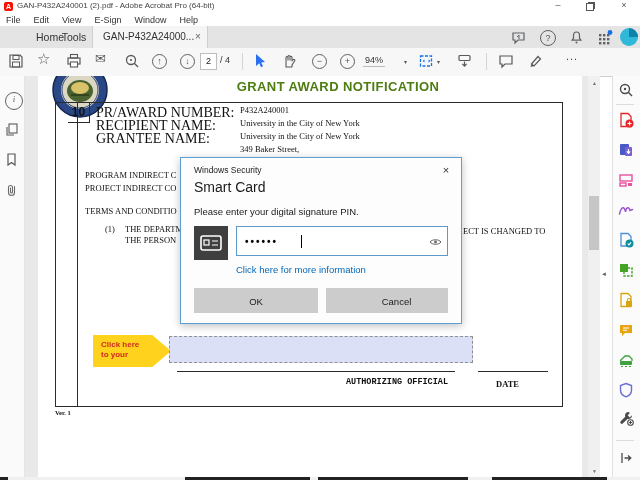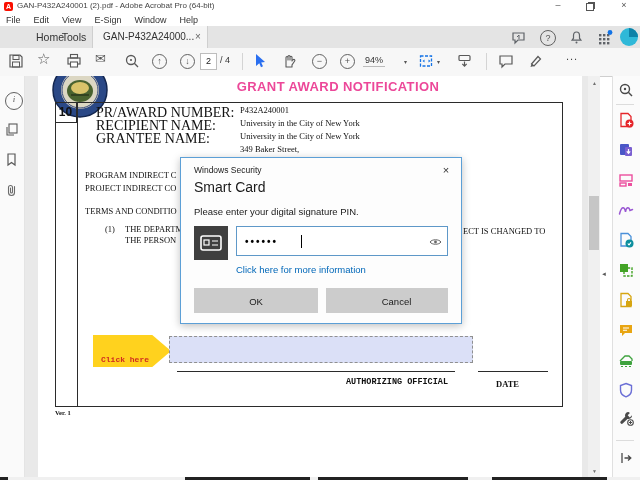--- a/index.html
+++ b/index.html
@@ -52,33 +52,33 @@
   .scr-arrow{left:590px;width:9px;font-size:5px;color:#707070;text-align:center;}
   #scr-thumb{left:589px;top:196px;width:10px;height:54px;background:#c6c6c6;}
   #panel-collapse{left:601px;top:271px;font-size:6px;color:#555;}
   
   #right-rail{left:612px;top:76px;width:28px;height:401px;background:#fbfbfb;border-left:1px solid #e0e0e0;}
   .rpi{left:618px;width:16px;height:16px;}
   .rp-sep{left:616px;width:18px;height:1px;background:#dcdcdc;}
   
   #seal{left:14px;top:-14px;width:56px;height:56px;}
   #gan-title{left:150px;top:3px;width:300px;text-align:center;font-family:"Liberation Sans",sans-serif;
-             font-weight:bold;font-size:13px;letter-spacing:.4px;color:#ec4899;}
+             font-weight:bold;font-size:13px;letter-spacing:.4px;color:#4d7c0f;}
   #form-box{left:17px;top:26px;width:508px;height:305px;border:1.5px solid #2b2b2b;box-sizing:border-box;}
-  #block-num{left:17px;top:26px;width:22px;height:21px;border-right:1.5px solid #2b2b2b;border-bottom:1.5px solid #2b2b2b;
+  #block-num{left:30px;top:26px;width:22px;height:21px;border-right:1.5px solid #2b2b2b;border-bottom:1.5px solid #2b2b2b;
              font-family:"Liberation Sans",sans-serif;font-weight:bold;font-size:12px;text-align:center;line-height:21px;box-sizing:border-box;}
   #inner-vline{left:39px;top:26px;width:1px;height:305px;background:#2b2b2b;}
   .doc-label{left:58px;font-size:14px;white-space:nowrap;}
   .doc-value{left:202px;font-size:8.5px;white-space:nowrap;}
   .doc-frag{font-size:8.5px;white-space:nowrap;}
   
   #sign-arrow{left:55px;top:259px;width:78px;height:32px;background:#ffd21e;
               clip-path:polygon(0 0,76% 0,100% 50%,76% 100%,0 100%);
-              font-family:Liberation Mono, monospace;font-weight:bold;font-size:8px;color:#d02b20;
-              padding:20px 0 0 8px;box-sizing:border-box;line-height:10px;}
+              font-family:Liberation Sans, sans-serif;font-weight:bold;font-size:8px;color:#d02b20;
+              padding:5px 0 0 8px;box-sizing:border-box;line-height:10px;}
   #sig-field{left:131px;top:260px;width:304px;height:27px;background:#dbe0f7;border:1px dashed #909090;box-sizing:border-box;}
   #sig-line{left:139px;top:295px;width:278px;height:1px;background:#2b2b2b;}
   #date-line{left:440px;top:295px;width:70px;height:1px;background:#2b2b2b;}
   #auth-label{left:150px;top:301px;width:260px;text-align:right;font-weight:bold;font-size:8.5px;font-family:Liberation Mono, monospace;}
   #date-label{left:458px;top:303px;font-weight:bold;font-size:8.5px;}
   #ver-label{left:17px;top:333px;font-weight:bold;font-size:6.5px;}
   
   #dialog{left:180px;top:157px;width:280px;height:165px;background:#fdfdfd;border:1px solid #5c9fd6;
           box-shadow:0 2px 8px rgba(0,0,0,.25);font-family:"Liberation Sans",sans-serif;}
   #dlg-title{left:13px;top:7px;font-size:8.5px;color:#1a1a1a;}

